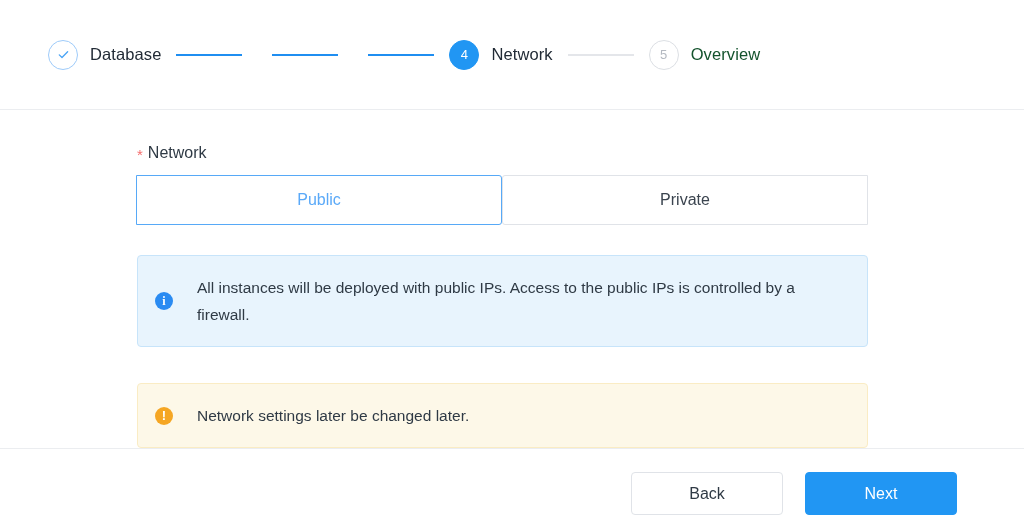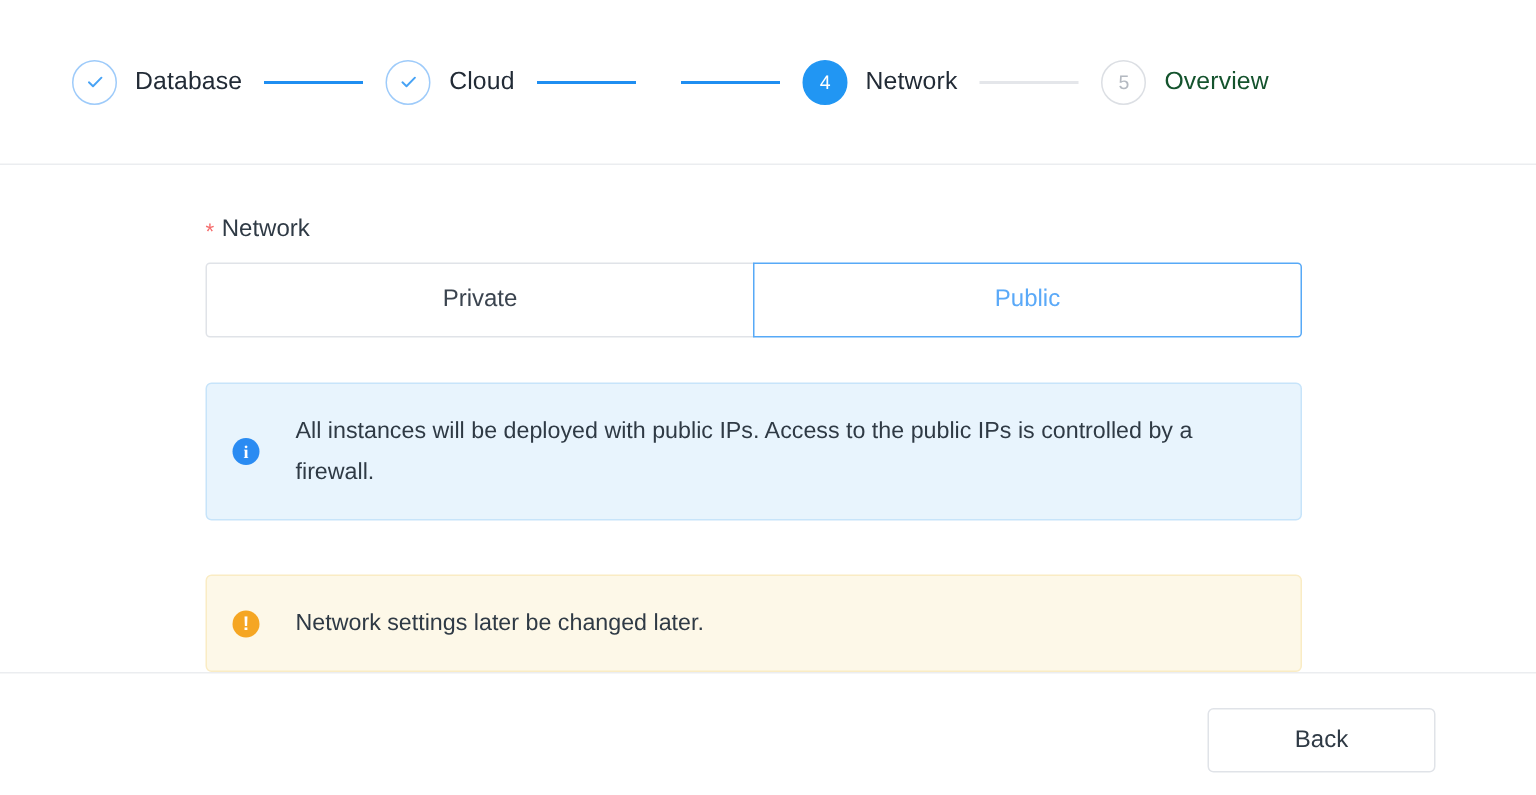--- a/index.html
+++ b/index.html
@@ -227,30 +227,20 @@
             <svg width="15" height="15" viewBox="0 0 16 16" fill="none">
               <path d="M3.5 8.4 L6.4 11.2 L12.4 5.1" stroke="#48a3f5" stroke-width="1.4" stroke-linecap="round" stroke-linejoin="round"></path>
             </svg>
           </span>
         </div>
         <span class="step-label done">Database</span>
       </div>
 
       <div class="connector active"></div>
 
-      <div class="step">
-        <div class="step-circle done">
-          <span>
-            <svg width="15" height="15" viewBox="0 0 16 16" fill="none">
-              <path d="M3.5 8.4 L6.4 11.2 L12.4 5.1" stroke="#48a3f5" stroke-width="1.4" stroke-linecap="round" stroke-linejoin="round"></path>
-            </svg>
-          </span>
-        </div>
-        <span class="step-label done">Cloud</span>
-      </div>
 
       <div class="connector active"></div>
 
 
       <div class="connector active"></div>
 
       <div class="step">
         <div class="step-circle current">4</div>
         <span class="step-label current">Network</span>
       </div>
@@ -266,33 +256,34 @@
   </div>
 
   <div class="wizard-body">
 
     <div class="field-label">
       <span class="required-star">*</span>
       <span>Network</span>
     </div>
 
     <div class="segmented">
+      <div class="seg-btn on">Public</div>
       <div class="seg-btn off">Private</div>
-      <div class="seg-btn on">Public</div>
     </div>
 
     <div class="alert alert-info">
       <span class="alert-icon info">i</span>
       <span class="alert-text">All instances will be deployed with public IPs. Access to the public IPs is controlled by a firewall.</span>
     </div>
 
     <div class="alert alert-warn">
       <span class="alert-icon warn">!</span>
       <span class="alert-text">Network settings later be changed later.</span>
     </div>
 
   </div>
 
   <div class="wizard-footer">
     <div class="btn btn-secondary">Back</div>
+    <div class="btn btn-primary">Next</div>
   </div>
 
 </div>
 
 </body></html>

